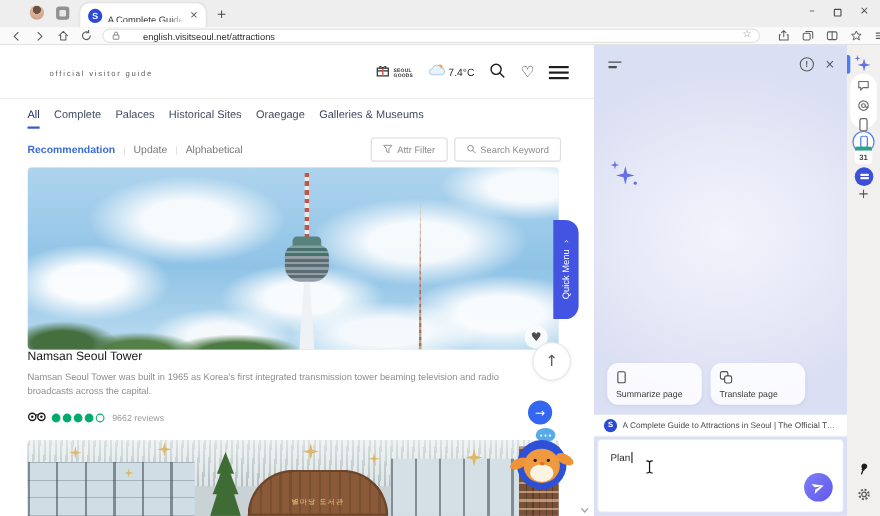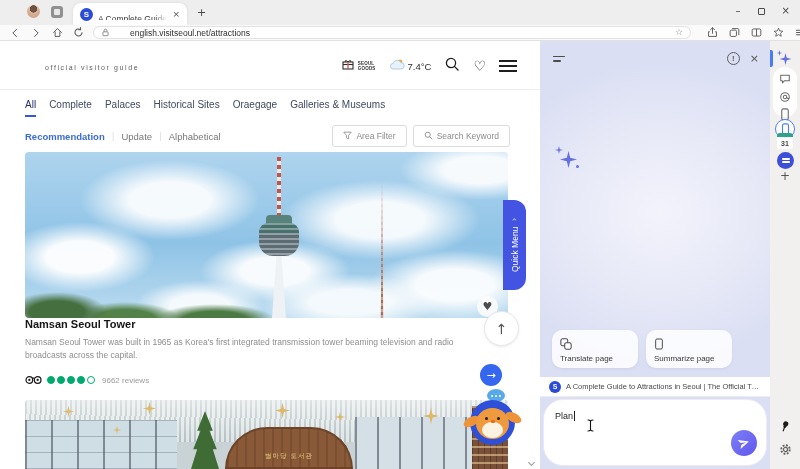--- a/index.html
+++ b/index.html
@@ -103,21 +103,21 @@
 .heart-btn span{font-size:11px;color:#4d4d4d;line-height:1}
 .up-btn{position:absolute;left:484px;top:270px;width:35px;height:35px;border-radius:50%;background:#fff;
   border:1px solid #e7e7e7;box-shadow:0 1px 3px rgba(0,0,0,.08);display:flex;align-items:center;justify-content:center;z-index:6}
 .up-btn span{font-size:14px;color:#555}
 .quick-menu{position:absolute;left:503px;top:159px;width:23px;height:90px;background:#4353e2;border-radius:12px 0 0 12px;
   writing-mode:vertical-rl;transform:rotate(180deg);display:flex;align-items:center;justify-content:center;gap:5px;
   color:#fff;font-size:8.5px;z-index:4}
 .qm-chev{font-size:8px;opacity:.9}
 
 .card-body{position:absolute;left:25px;top:277px;width:483px;height:78px}
-.card-title{font-size:11px;font-weight:bold;color:#161616}
+.card-title{font-size:11px;font-weight:normal;color:#161616}
 .card-desc{margin-top:6px;width:470px;font-size:8.5px;color:#8e8e8e;line-height:1.55}
 .rating-row{position:absolute;left:0;top:53px;display:flex;align-items:center;gap:5px}
 .dots{display:flex;gap:2px}
 .dot{width:8px;height:8px;border-radius:50%;border:1.5px solid #00aa6c;background:#fff}
 .dot.filled{background:#00aa6c;border-color:#00aa6c}
 .reviews{font-size:8px;color:#9b9b9b;margin-left:2px}
 .go-btn{position:absolute;right:6px;top:46px;width:22px;height:22px;border-radius:50%;background:#3566ef;
   display:flex;align-items:center;justify-content:center}
 .go-btn span{color:#fff;font-size:11px;line-height:1}
 
@@ -179,21 +179,21 @@
   -webkit-background-clip:text;background-clip:text;color:transparent;white-space:nowrap}
 .chips{position:absolute;left:12px;top:289px;display:flex;gap:8px}
 .chip{width:86px;height:38px;background:rgba(255,255,255,.85);border-radius:10px;padding:6px 8px 5px;
   display:flex;flex-direction:column;justify-content:space-between;box-shadow:0 1px 3px rgba(90,100,170,.10)}
 .chip-label{font-size:8px;color:#3a3a3a;white-space:nowrap}
 .context-bar{position:absolute;left:0;top:336px;width:230px;height:20px;background:#fff;border-bottom:1px solid #ececf2;
   display:flex;align-items:center;gap:5px;padding:0 9px}
 .ctx-favicon{width:12px;height:12px;border-radius:50%;background:#2a4bd7;color:#fff;font-size:7px;font-weight:bold;
   display:flex;align-items:center;justify-content:center;flex:none}
 .ctx-title{font-size:7.5px;color:#4a4a4a;white-space:nowrap;overflow:hidden;text-overflow:ellipsis}
-.input-area{position:absolute;left:3px;right:3px;top:358px;bottom:3px;background:#fff;border:1px solid #eceaf4;border-radius:20px}
+.input-area{position:absolute;left:3px;right:3px;top:358px;bottom:3px;background:#fff;border:1px solid #eceaf4;border-radius:4px}
 .input-line{position:absolute;left:11px;top:11px;display:flex;align-items:center}
 .input-text{font-size:9px;color:#1f1f1f}
 .caret{width:1px;height:10px;background:#1f1f1f;margin-left:1px;animation:blink 1s steps(1) infinite}
 @keyframes blink{50%{opacity:0}}
 .ibeam{position:absolute;left:42px;top:18px}
 .send-btn{position:absolute;right:9px;bottom:9px;width:26px;height:26px;border-radius:50%;
   background:linear-gradient(135deg,#7d7ff6,#6157ee);display:flex;align-items:center;justify-content:center}
 
 
 .estrip{position:absolute;left:770px;top:41px;width:30px;height:428px;background:#f1f0ef}
@@ -367,21 +367,21 @@
         <span class="sep glyph">|</span>
         <span class="sort-opt">Alphabetical</span>
       </div>
       <div class="filter-btns">
         <div class="fbtn">
           <span>
             <svg width="9" height="9" viewBox="0 0 12 12">
                 <path d="M1 1.5 H11 L7.4 5.8 V10.5 L4.6 9 V5.8 Z" fill="none" stroke="#8a8a8a" stroke-width="1.1" stroke-linejoin="round"></path>
               </svg>
           </span>
-          <span>Area Filter</span>
+          <span>Attr Filter</span>
         </div>
         <div class="fbtn">
           <span>
             <svg width="9" height="9" viewBox="0 0 12 12">
                 <circle cx="5" cy="5" r="3.4" fill="none" stroke="#8a8a8a" stroke-width="1.2"></circle>
                 <line x1="7.6" y1="7.6" x2="10.6" y2="10.6" stroke="#8a8a8a" stroke-width="1.2" stroke-linecap="round"></line>
               </svg>
           </span>
           <span>Search Keyword</span>
         </div>
@@ -484,35 +484,35 @@
 
     <div class="sparkle-wrap">
       <div class="star4 sp-big"></div>
       <div class="star4 sp-small"></div>
       <div class="sp-dot"></div>
     </div>
 
     <div class="chips">
       <div class="chip">
         <span>
+          <svg width="10" height="12" viewBox="0 0 12 14">
+              <rect x="2" y="1" width="8" height="12" rx="1.5" fill="none" stroke="#4a4a4a" stroke-width="1.2"></rect>
+            </svg>
+        </span>
+        <div class="chip-label">Summarize page</div>
+      </div>
+      <div class="chip">
+        <span>
           <svg width="12" height="12" viewBox="0 0 14 14">
               <rect x="1" y="1" width="8" height="8" rx="2" fill="none" stroke="#4a4a4a" stroke-width="1.2"></rect>
               <rect x="5.5" y="5.5" width="7.5" height="7.5" rx="2" fill="#fff" stroke="#4a4a4a" stroke-width="1.2"></rect>
             </svg>
         </span>
         <div class="chip-label">Translate page</div>
       </div>
-      <div class="chip">
-        <span>
-          <svg width="10" height="12" viewBox="0 0 12 14">
-              <rect x="2" y="1" width="8" height="12" rx="1.5" fill="none" stroke="#4a4a4a" stroke-width="1.2"></rect>
-            </svg>
-        </span>
-        <div class="chip-label">Summarize page</div>
-      </div>
     </div>
 
     <div class="context-bar">
       <span class="ctx-favicon">S</span>
       <span class="ctx-title">A Complete Guide to Attractions in Seoul | The Official Travel ...</span>
     </div>
 
     <div class="input-area">
       <div class="input-line">
         <span class="input-text">Plan</span>

